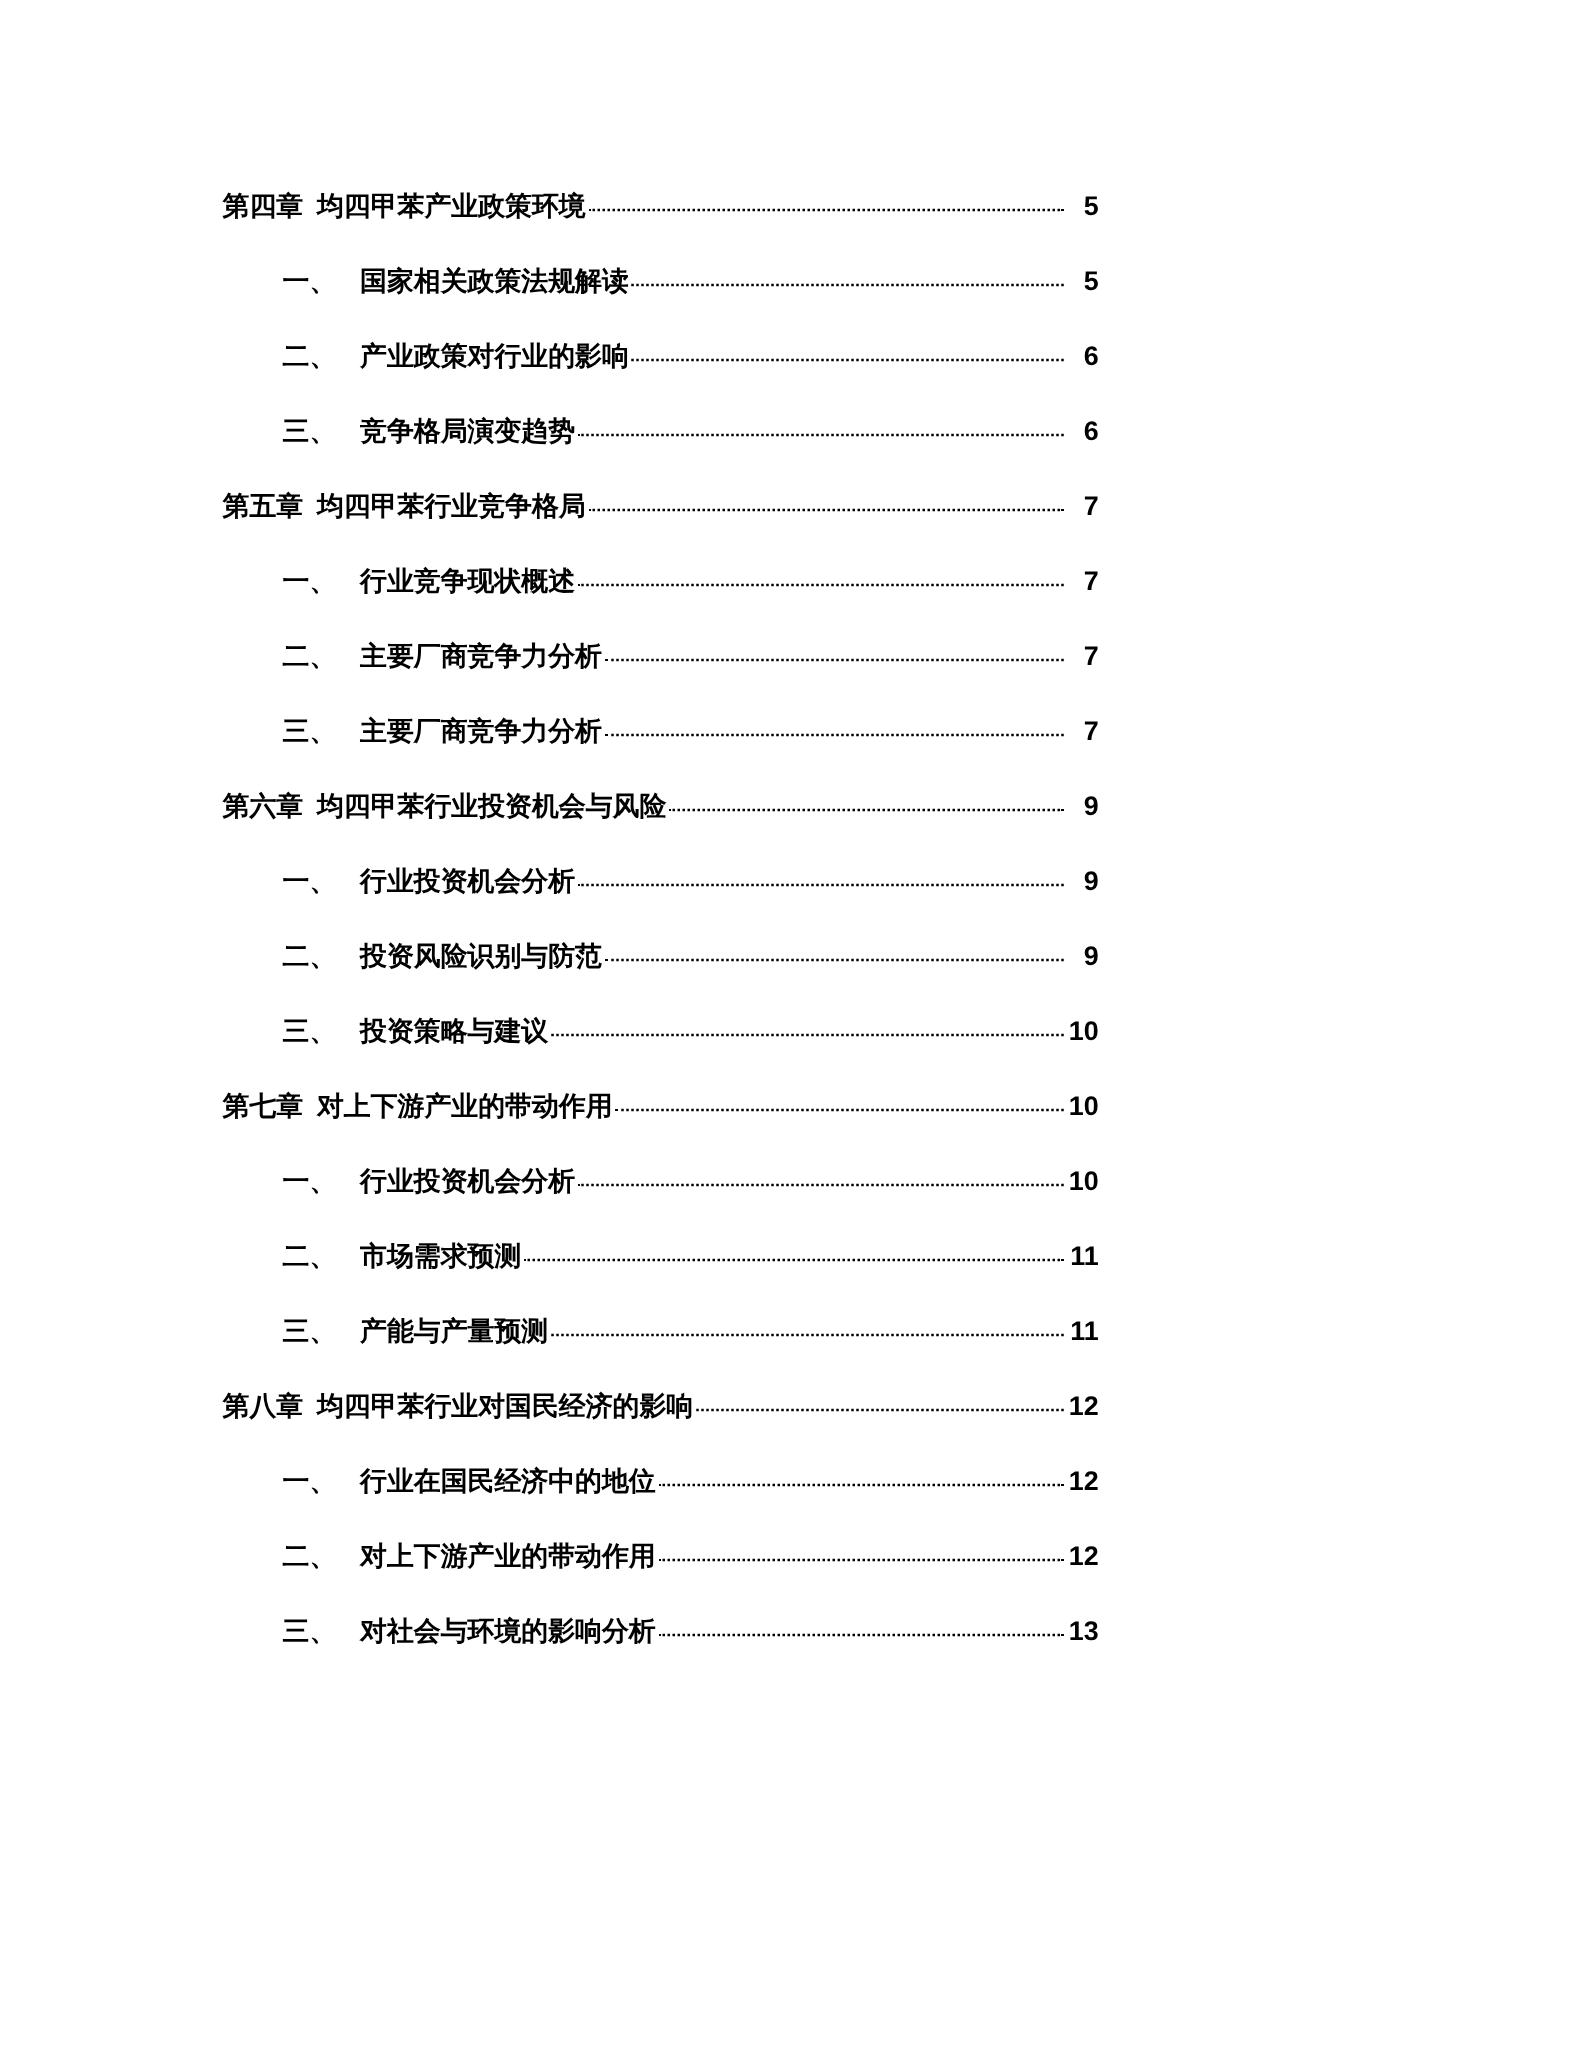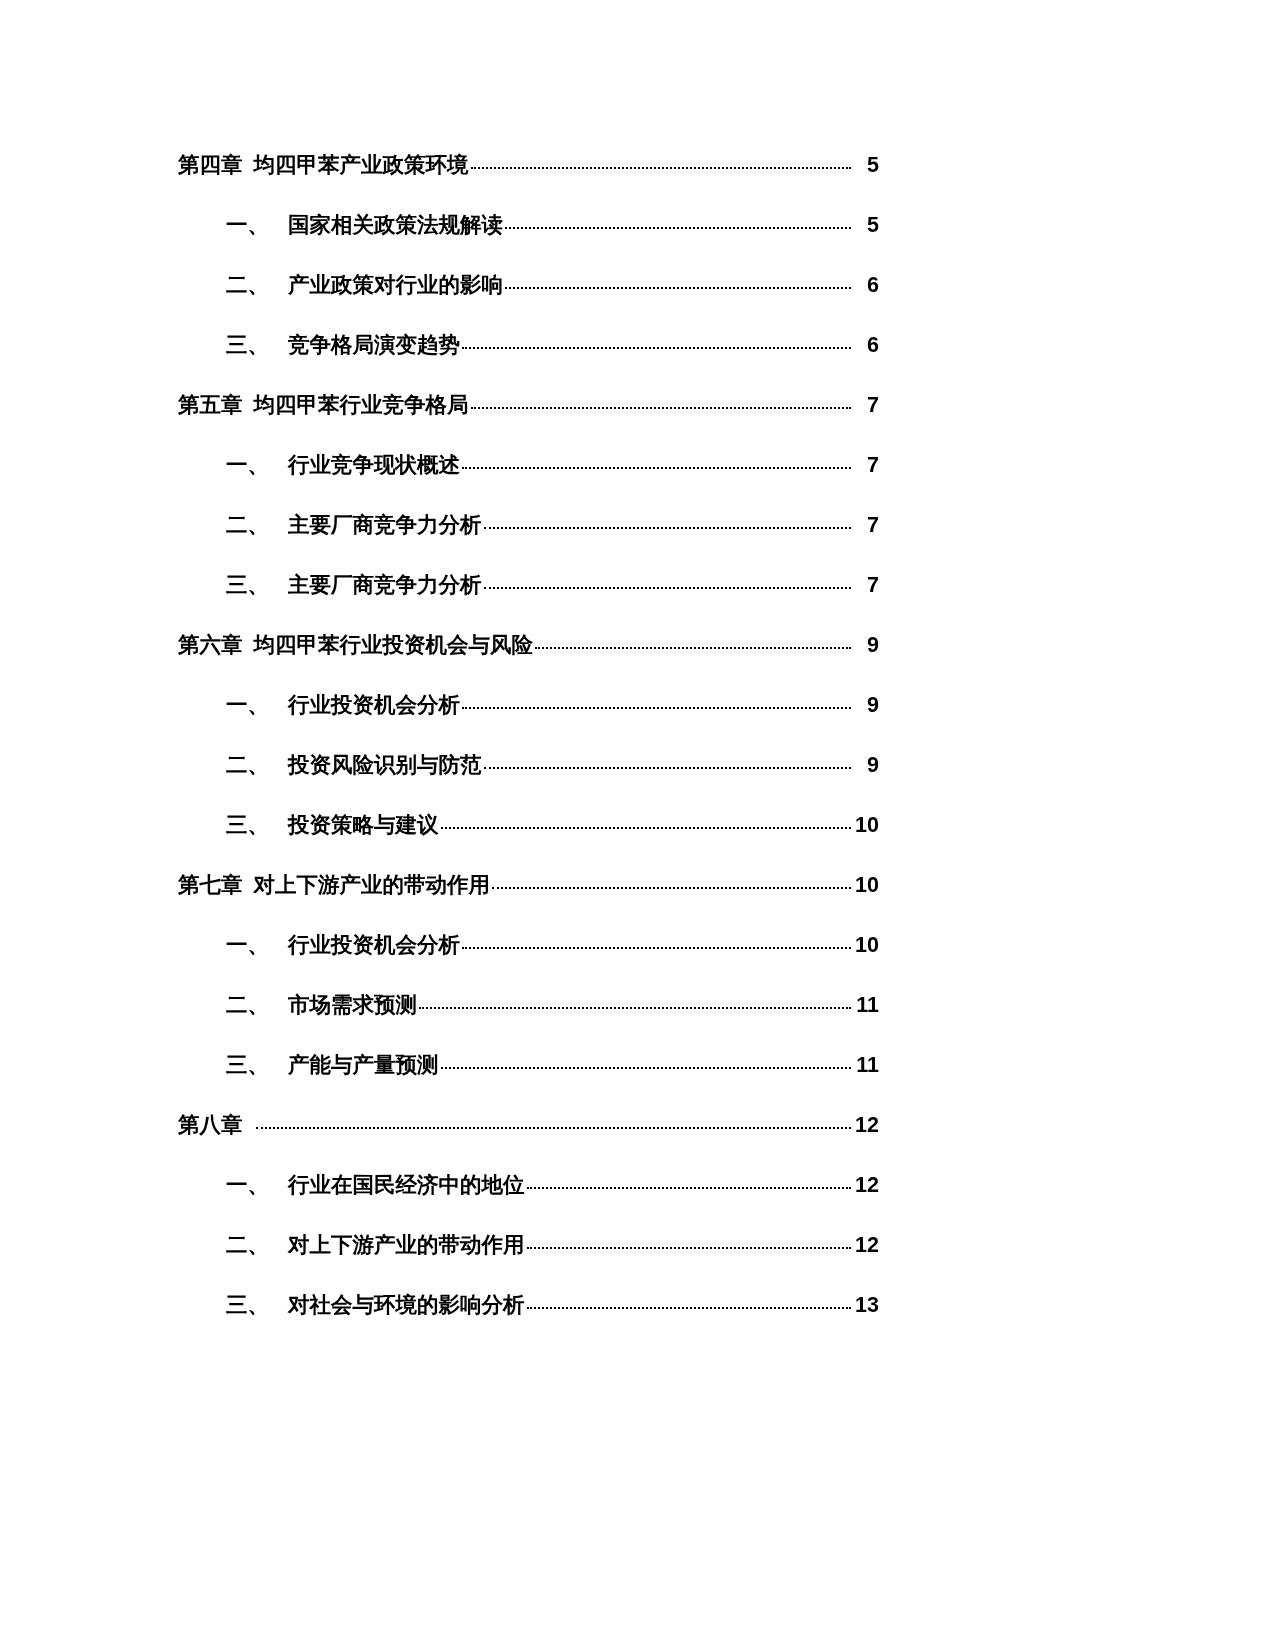--- a/index.html
+++ b/index.html
@@ -164,20 +164,21 @@
         <span class="toc-page">11</span>
       </div>
       <div class="toc-entry level-2">
         <span class="toc-num sec">三、</span>
         <span class="toc-title">产能与产量预测</span>
         <span class="toc-leader"></span>
         <span class="toc-page">11</span>
       </div>
       <div class="toc-entry level-1">
         <span class="toc-num ch">第八章</span>
+        <span class="toc-title">均四甲苯行业对国民经济的影响</span>
         <span class="toc-leader"></span>
         <span class="toc-page">12</span>
       </div>
       <div class="toc-entry level-2">
         <span class="toc-num sec">一、</span>
         <span class="toc-title">行业在国民经济中的地位</span>
         <span class="toc-leader"></span>
         <span class="toc-page">12</span>
       </div>
       <div class="toc-entry level-2">

